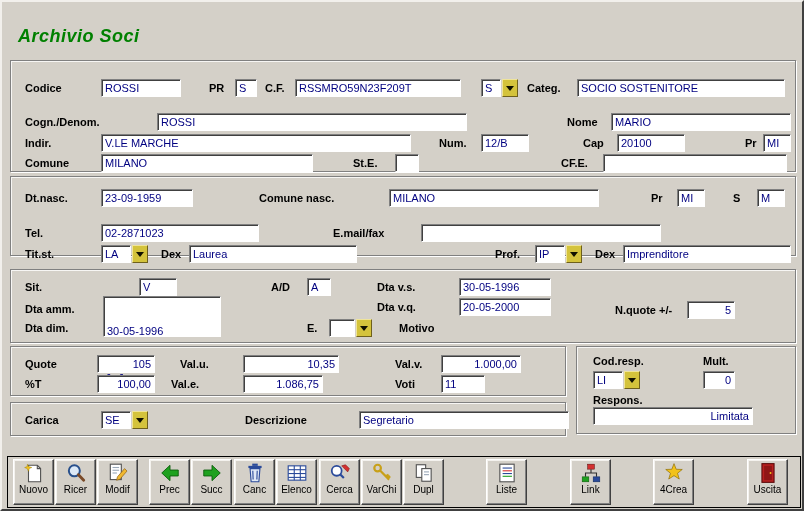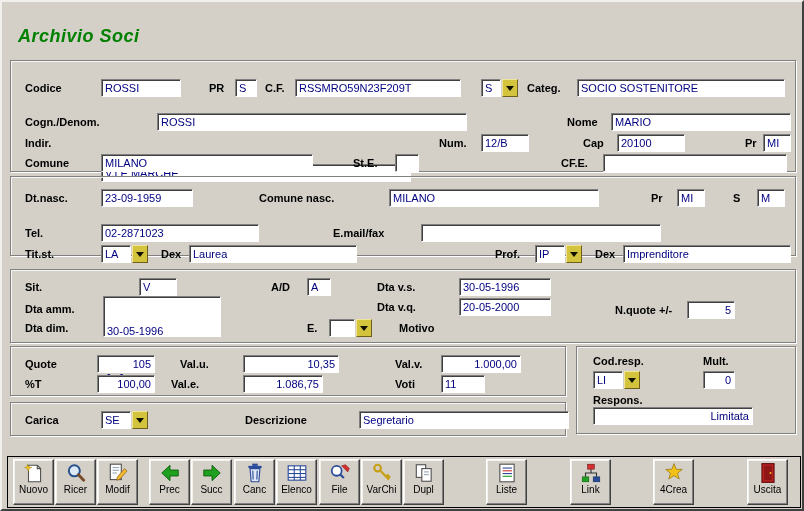--- a/index.html
+++ b/index.html
@@ -79,21 +79,21 @@
       </div>
     <span class="lbl" style="left:516px;top:21px;">Categ.</span>
     <div class="inp" style="left:566px;top:18px;width:208px;">SOCIO SOSTENITORE</div>
 
     <span class="lbl" style="left:14px;top:55px;">Cogn./Denom.</span>
     <div class="inp" style="left:146px;top:52px;width:310px;">ROSSI</div>
     <span class="lbl" style="left:556px;top:55px;">Nome</span>
     <div class="inp" style="left:600px;top:52px;width:180px;">MARIO</div>
 
     <span class="lbl" style="left:14px;top:76px;">Indir.</span>
-    <div class="inp" style="left:90px;top:73px;width:310px;margin-top:30px;">V.LE MARCHE</div>
+    <div class="inp" style="left:90px;top:73px;width:310px;">V.LE MARCHE</div>
     <span class="lbl" style="left:428px;top:76px;">Num.</span>
     <div class="inp" style="left:470px;top:73px;width:48px;">12/B</div>
     <span class="lbl" style="left:572px;top:76px;">Cap</span>
     <div class="inp" style="left:606px;top:73px;width:68px;">20100</div>
     <span class="lbl" style="left:734px;top:76px;">Pr</span>
     <div class="inp" style="left:752px;top:73px;width:28px;">MI</div>
 
     <span class="lbl" style="left:14px;top:96px;">Comune</span>
     <div class="inp" style="left:90px;top:93px;width:212px;">MILANO</div>
     <span class="lbl" style="left:342px;top:96px;">St.E.</span>
@@ -255,21 +255,21 @@
           <line x1="13" y1="3.5" x2="13" y2="16.5" stroke="#2a4a9a"></line>
         </svg>
       <span class="tlbl">Elenco</span>
     </div>
     <div class="tbtn" style="left:311px;">
       <svg viewBox="0 0 20 20">
           <circle cx="7" cy="8" r="4.5" fill="#fff" stroke="#2a4a9a" stroke-width="1.6"></circle>
           <line x1="10.3" y1="11.3" x2="13.5" y2="14.5" stroke="#2a4a9a" stroke-width="2"></line>
           <path d="M11.5 3.5l5.5 5.5 1.5-3L15 2.5z" fill="#d43030" stroke="#7a1010" stroke-width="0.5"></path>
         </svg>
-      <span class="tlbl">File</span>
+      <span class="tlbl">Cerca</span>
     </div>
     <div class="tbtn" style="left:353px;">
       <svg viewBox="0 0 20 20">
           <circle cx="6" cy="5.5" r="3" fill="none" stroke="#c8a018" stroke-width="2"></circle>
           <path d="M8 7.5l8.5 8.5M13.5 13l2.5-1.5M15 14.5l2.5-1.5" stroke="#c8a018" stroke-width="2" fill="none"></path>
         </svg>
       <span class="tlbl">VarChi</span>
     </div>
     <div class="tbtn" style="left:395px;">
       <svg viewBox="0 0 20 20">

